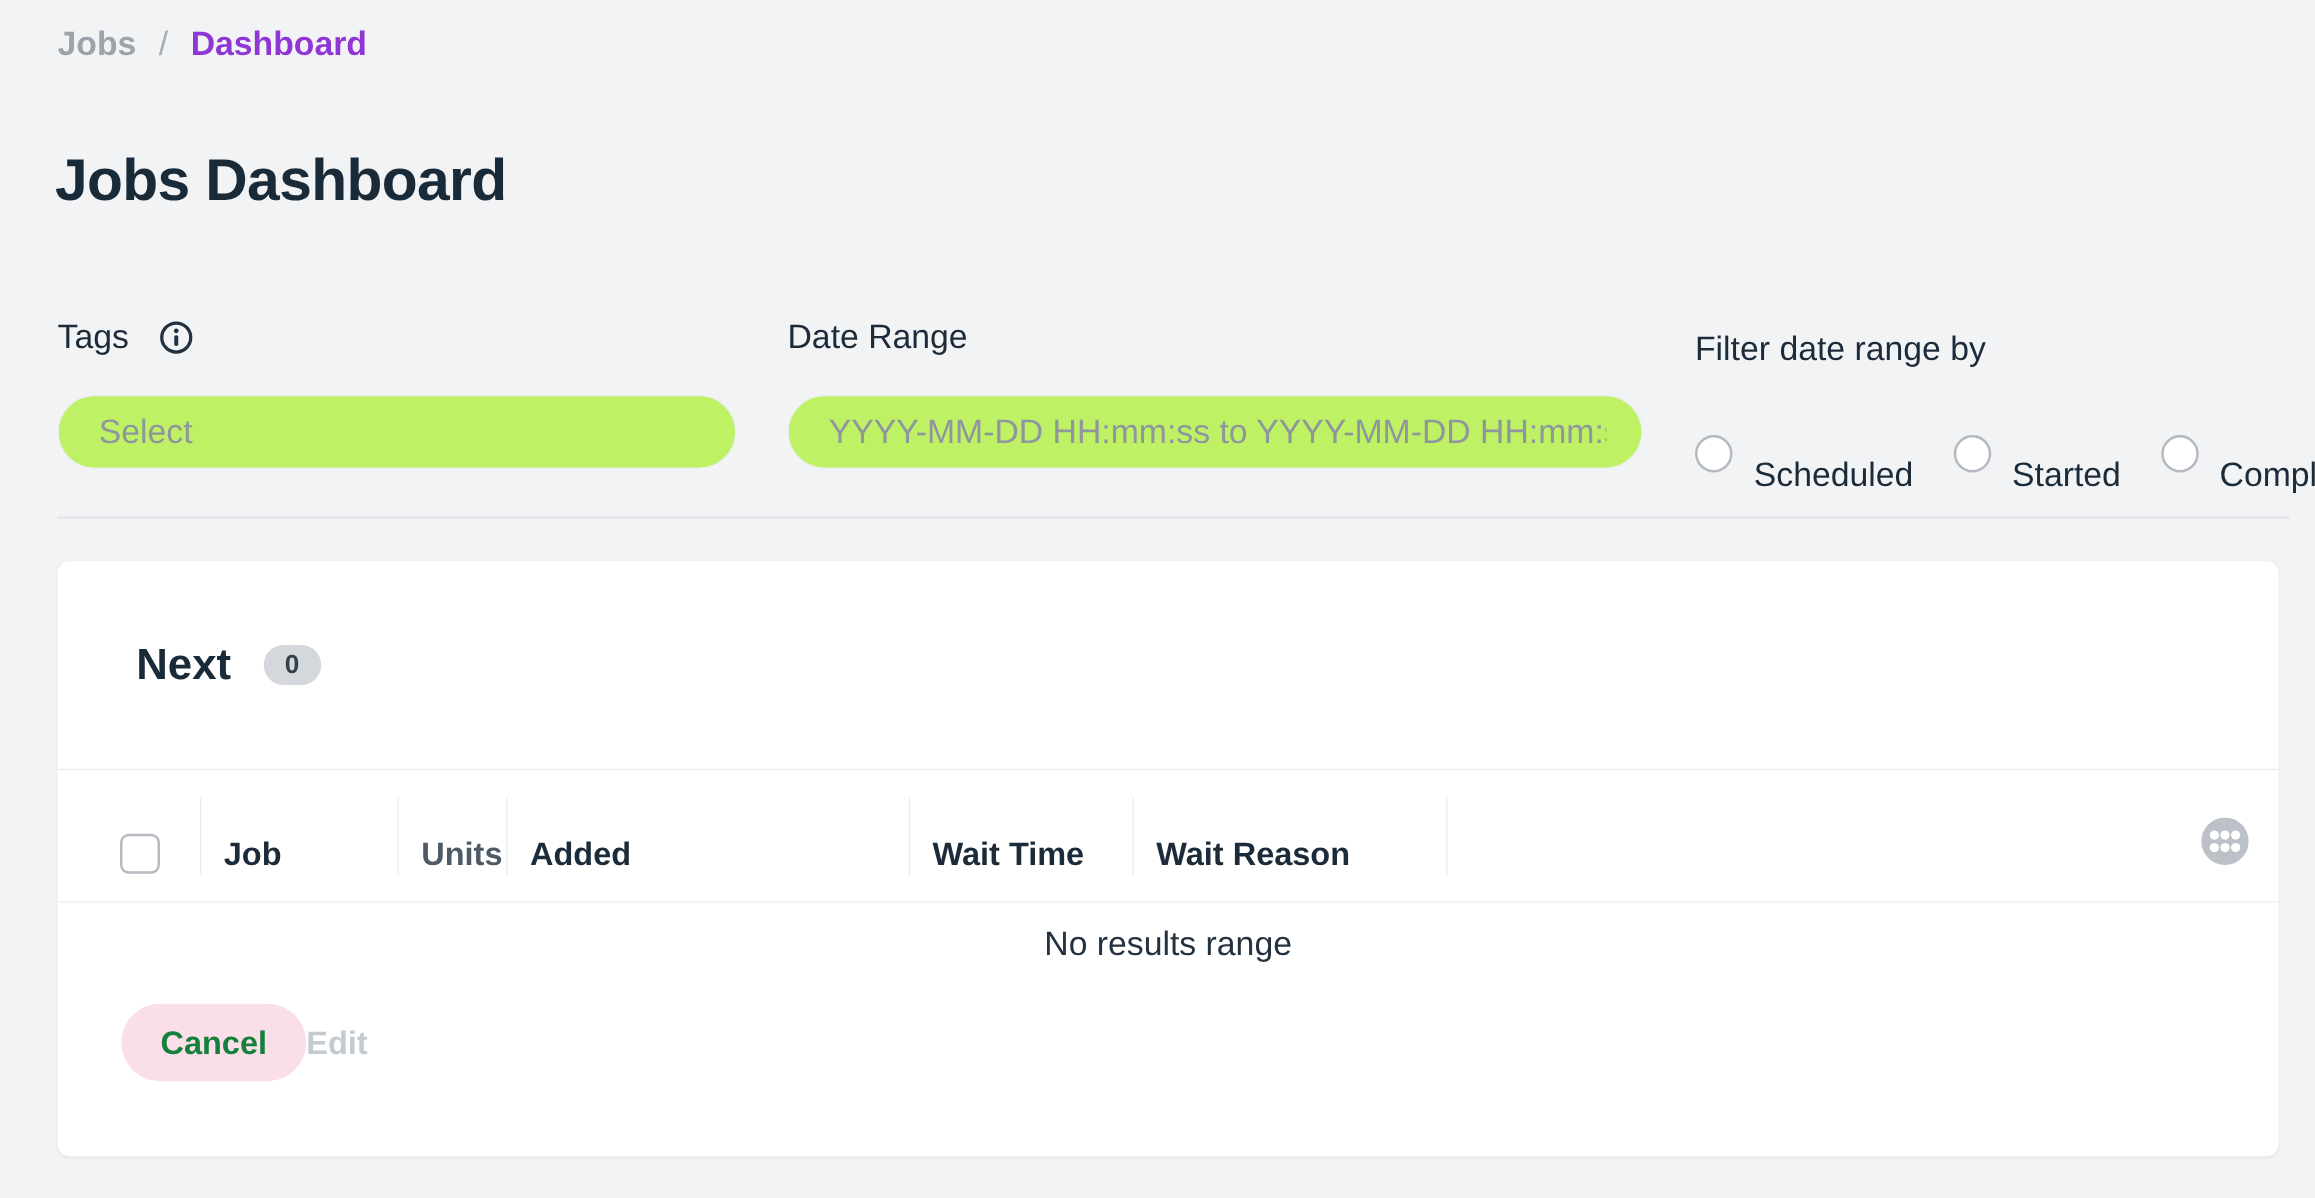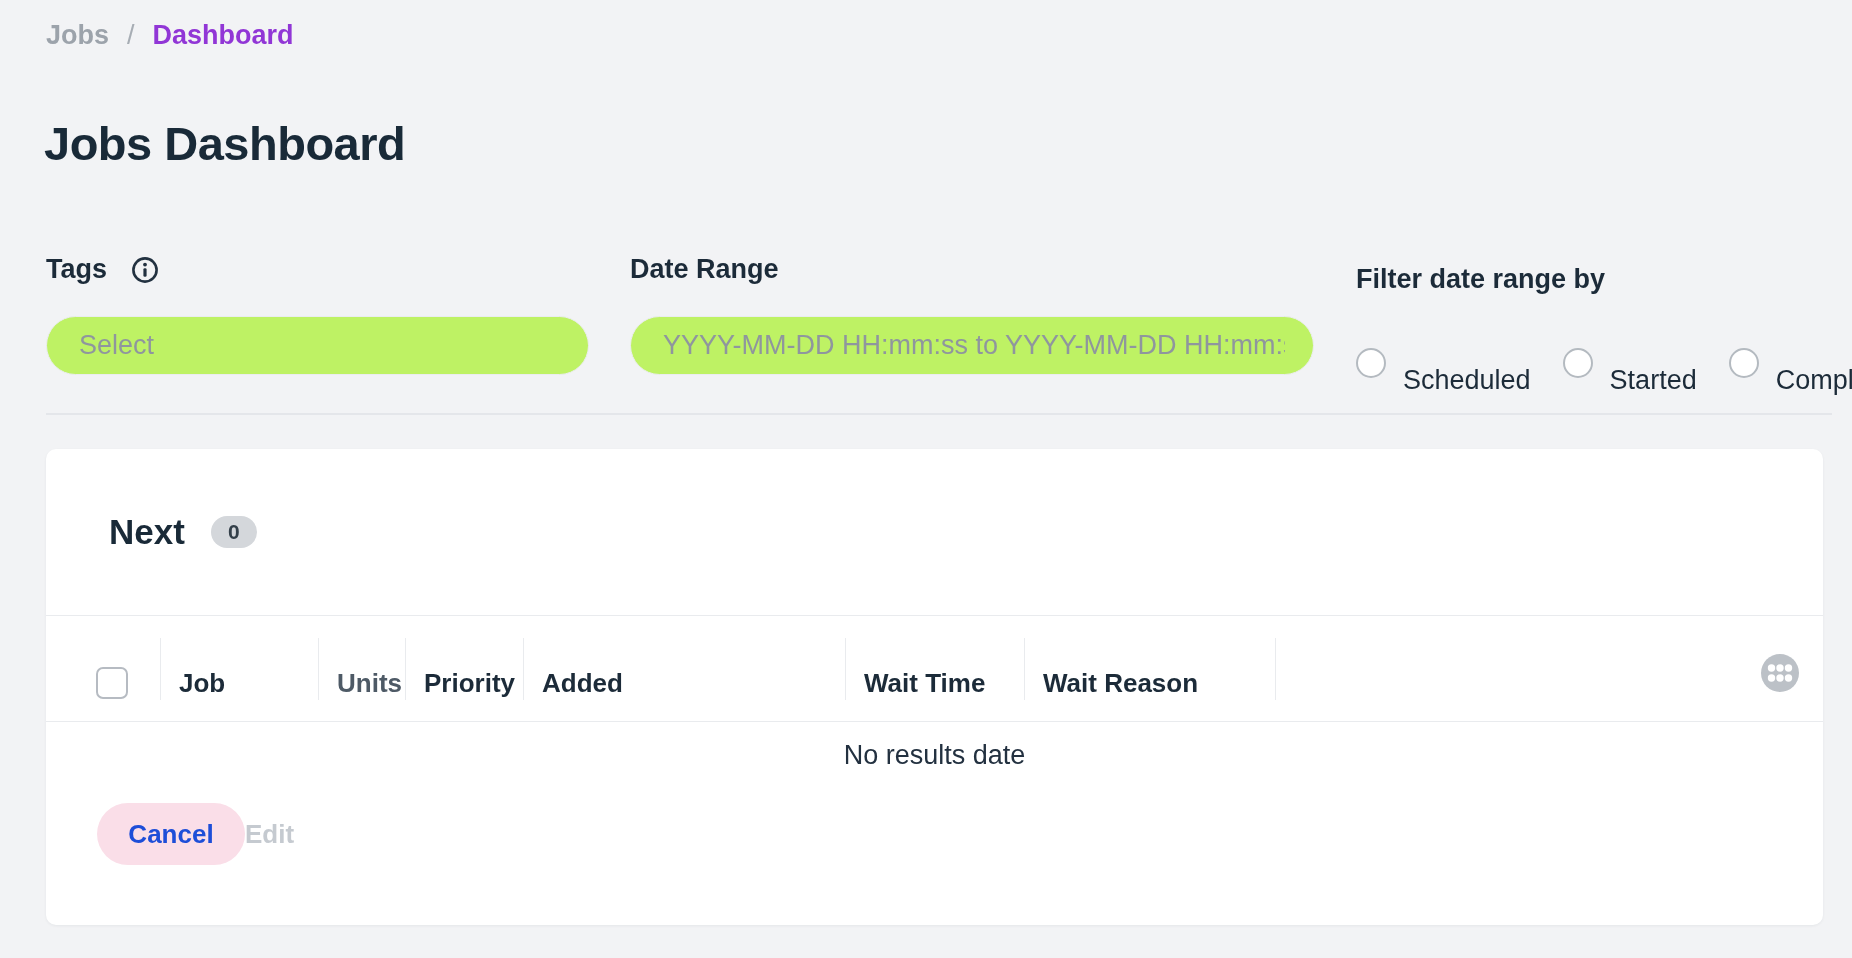--- a/index.html
+++ b/index.html
@@ -14,21 +14,21 @@
   
   .breadcrumb { position:absolute; left:46px; top:20px; font-size:27px; font-weight:bold; display:flex; align-items:center; }
   .crumb-muted { color:#9ca3ab; cursor:pointer; }
   .crumb-sep { color:#a7adb4; font-weight:400; margin:0 18px; }
   .crumb-active { color:#9136d6; cursor:pointer; }
 
   
   .page-title { position:absolute; left:44px; top:116px; font-size:47px; font-weight:bold; color:#192a38; letter-spacing:-0.5px; }
 
   
-  .filter-label { position:absolute; font-size:27px; font-weight:bold; color:#1c2b39; display:flex; align-items:center; }
+  .filter-label { position:absolute; font-size:27px; font-weight:normal; color:#1c2b39; display:flex; align-items:center; }
   .lbl-tags  { left:46px;  top:254px; }
   .lbl-date  { left:630px; top:254px; }
   .lbl-fdrb  { left:1356px; top:264px; }
 
   .info-icon { width:28px; height:28px; margin-left:24px; display:inline-flex; }
   .info-icon svg { width:28px; height:28px; }
 
   .pill-input {
     position:absolute; top:316px; height:59px; border-radius:30px;
     border:1px solid #ebedef; background:#bef264; outline:none;
@@ -68,21 +68,21 @@
   .th-units { width:87px; color:#4e5a66; } .th-priority { width:118px; }
   .th-added { width:322px; } .th-waittime { width:179px; } .th-waitreason { width:251px; }
   .th-last { flex:1; }
   .checkbox { width:32px; height:32px; border:2px solid #b6bbc2; border-radius:7px; background:#ffffff; cursor:pointer; }
   .grid-icon { position:absolute; right:24px; top:38px; width:38px; height:38px; cursor:pointer; }
 
   
   .empty-row { height:67px; display:flex; align-items:center; justify-content:center; font-size:27px; color:#233140; }
   .card-footer { display:flex; align-items:center; padding:14px 0 0 51px; }
   .btn-cancel {
-    width:148px; height:62px; border:none; border-radius:31px; background:#fadee8; color:#1d4ed8;
+    width:148px; height:62px; border:none; border-radius:31px; background:#fadee8; color:#15803d;
     font-family:"Liberation Sans", sans-serif; font-size:26px; font-weight:bold; cursor:default;
   }
   .btn-edit {
     border:none; background:transparent; color:#c5cad0;
     font-family:"Liberation Sans", sans-serif; font-size:26px; font-weight:bold; cursor:default;
   }
 </style>
 </head>
 <body>
 
@@ -132,37 +132,36 @@
     <span class="panel-title">Next</span>
     <span class="count-badge">0</span>
   </div>
 
   <div class="thead">
     <div class="th th-check">
       <span class="checkbox"></span>
     </div>
     <div class="th th-job">Job</div>
     <div class="th th-units">Units</div>
-    <div class="th th-priority">Priority</div>
     <div class="th th-added">Added</div>
     <div class="th th-waittime">Wait Time</div>
     <div class="th th-waitreason">Wait Reason</div>
     <div class="th th-last"></div>
     <span class="grid-icon">
       <svg viewBox="0 0 38 38">
         <circle cx="19" cy="19" r="19" fill="#bcc1c7"></circle>
         <circle cx="10.5" cy="14" r="3.7" fill="#ffffff"></circle>
         <circle cx="19" cy="14" r="3.7" fill="#ffffff"></circle>
         <circle cx="27.5" cy="14" r="3.7" fill="#ffffff"></circle>
         <circle cx="10.5" cy="24" r="3.7" fill="#ffffff"></circle>
         <circle cx="19" cy="24" r="3.7" fill="#ffffff"></circle>
         <circle cx="27.5" cy="24" r="3.7" fill="#ffffff"></circle>
       </svg>
     </span>
   </div>
 
-  <div class="empty-row">No results date</div>
+  <div class="empty-row">No results range</div>
 
   <div class="card-footer">
     <button class="btn-cancel">Cancel</button>
     <button class="btn-edit">Edit</button>
   </div>
 </section>
 
 </body></html>

